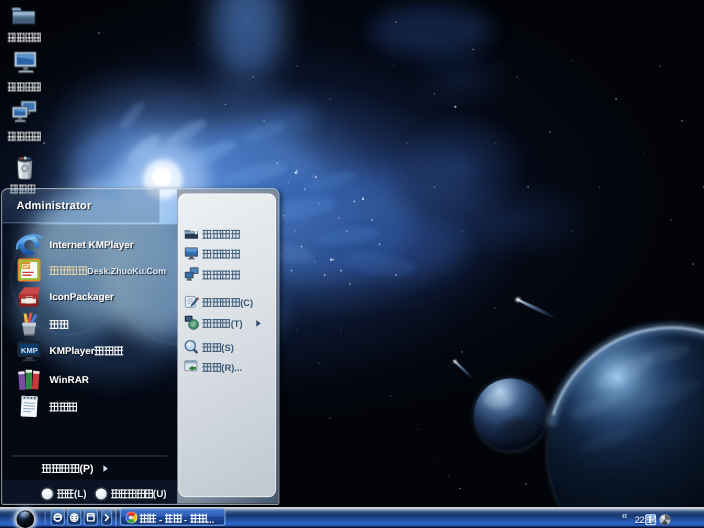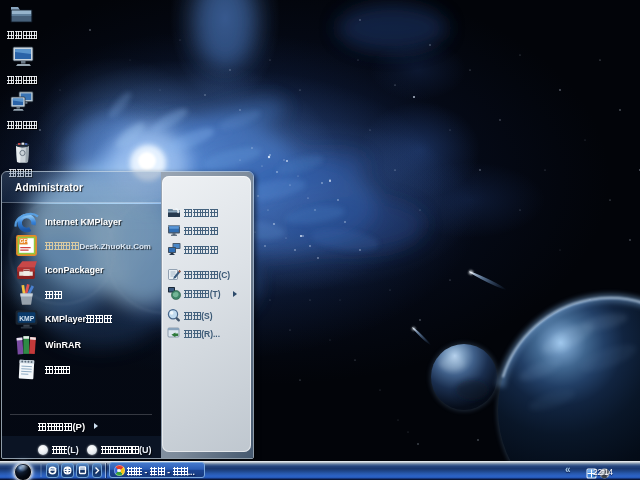--- a/index.html
+++ b/index.html
@@ -31,21 +31,21 @@
 .zs{display:inline-block;width:7px;height:8px;margin:0 .35px;background:
 linear-gradient(var(--c,#f2f5f8),var(--c,#f2f5f8)) 0 .4px/7px .9px no-repeat,
 linear-gradient(var(--c,#f2f5f8),var(--c,#f2f5f8)) 0 3.6px/7px .9px no-repeat,
 linear-gradient(var(--c,#f2f5f8),var(--c,#f2f5f8)) 0 6.8px/7px .9px no-repeat,
 linear-gradient(var(--c,#f2f5f8),var(--c,#f2f5f8)) .7px 0/.9px 8px no-repeat,
 linear-gradient(var(--c,#f2f5f8),var(--c,#f2f5f8)) 3.3px 0/.9px 8px no-repeat,
 linear-gradient(var(--c,#f2f5f8),var(--c,#f2f5f8)) 6px 0/.9px 8px no-repeat}
 .dicon{position:absolute}
 
 #menu{position:absolute;left:1px;top:171px;width:253px;height:288px;border:1px solid rgba(190,205,220,.75);border-radius:6px 6px 2px 2px;box-shadow:2px 2px 5px rgba(0,0,0,.55);overflow:hidden}
-#mtop{position:absolute;left:0;top:0;width:159px;height:31px;background:linear-gradient(rgba(85,115,155,.36),rgba(45,75,115,.34));border-bottom:1px solid rgba(255,255,255,.22)}
+#mtop{position:absolute;left:0;top:0;width:143px;height:31px;background:linear-gradient(rgba(85,115,155,.36),rgba(45,75,115,.34));border-bottom:1px solid rgba(255,255,255,.22)}
 #mtop b{position:absolute;left:13px;top:9.5px;font-size:10px;color:#fff;text-shadow:1px 1px 1px rgba(0,0,0,.8);letter-spacing:.2px}
 #mleft{position:absolute;left:0;top:32px;width:159px;bottom:0;background:linear-gradient(rgba(12,24,44,.30),rgba(8,16,34,.40))}
 .mi{position:absolute;left:12px;height:25px;white-space:nowrap}
 .mi .ic{position:absolute;left:0;top:0;width:25px;height:25px}
 .mi .tx{position:absolute;left:31px;top:8px;font-size:9px;font-weight:bold;color:#fff;text-shadow:1px 1px 1px rgba(0,0,0,.75);white-space:nowrap}
 #msep{position:absolute;left:8px;width:142px;top:242px;height:1px;background:rgba(255,255,255,.20)}
 #mallprog{position:absolute;left:36px;top:249px;font-size:9.5px;font-weight:bold;color:#fff;text-shadow:1px 1px 1px rgba(0,0,0,.8);white-space:nowrap}
 #marr{position:absolute;left:92px;top:251px;width:0;height:0;border-left:4px solid #cfe0f0;border-top:3px solid transparent;border-bottom:3px solid transparent}
 #mbot{position:absolute;left:0;bottom:0;width:159px;height:22px;background:rgba(30,50,80,.30)}
 .bbtn{position:absolute;top:3px;white-space:nowrap}
@@ -60,21 +60,21 @@
 #tbar{position:absolute;left:0;top:461px;width:640px;height:19px;background:linear-gradient(
 #eef1f4 0%,#d6dce2 5%,#aeb9c6 9%,#7a90ac 14%,#4a6694 20%,#25457e 28%,#1a3870 40%,#1e4487 52%,#2757ab 65%,#2c62c4 78%,#2a60c2 86%,#16367e 92%,#0a1c48 96%,#040a1e 100%)}
 #orb{position:absolute;left:14px;top:463px;width:17.5px;height:17.5px;border-radius:50%;border:1px solid rgba(255,255,255,.8);background:radial-gradient(circle at 33% 25%,#6e98c8 0%,#2c4a74 13%,#0e1a2c 32%,#030810 58%,#02040a 88%);box-shadow:0 0 3px 1px rgba(240,248,255,.8),0 0 6px 2px rgba(160,200,255,.4)}
 #orb:after{content:"";position:absolute;left:2px;top:1px;width:12px;height:7px;border-radius:50%;background:radial-gradient(ellipse at 50% 0%,rgba(210,232,255,.8),rgba(210,232,255,0) 70%)}
 #tsep1{position:absolute;left:105px;top:463px;width:1px;height:15px;background:rgba(230,240,255,.55);box-shadow:1px 0 0 rgba(0,10,40,.5)}
 #task{position:absolute;left:109px;top:462px;width:96px;height:16px;border-radius:3px;border:1px solid #79a6dc;background:linear-gradient(#4478cc 0%,#2a5cb4 45%,#1c4492 52%,#173a7e 100%);white-space:nowrap}
 #task .wheel{position:absolute;left:3.5px;top:2px;width:11px;height:11px;border-radius:50%;background:conic-gradient(#e23a2e 0 14%,#f6c40e 14% 40%,#35a03c 40% 64%,#3a68d8 64% 86%,#e23a2e 86%);box-shadow:inset 0 0 0 1px rgba(255,255,255,.35)}
 #task .wheel:after{content:"";position:absolute;left:3.7px;top:3.7px;width:3.6px;height:3.6px;border-radius:50%;background:#f4f8ff;box-shadow:inset 0 0 1px #9ab}
 #task .ttx{position:absolute;left:17px;top:3.5px;font-size:8.5px;font-weight:bold;color:#fff;text-shadow:1px 1px 1px rgba(0,0,30,.7)}
 #chev{position:absolute;left:565px;top:464px;font-size:10px;font-weight:bold;color:#a8cce8;text-shadow:0 1px 1px rgba(0,0,40,.6)}
-#clock{position:absolute;left:593px;top:467px;font-size:8.5px;color:#fff;text-shadow:0 1px 1px rgba(0,0,40,.7);letter-spacing:-.3px}
+#clock{position:absolute;left:577px;top:467px;font-size:8.5px;color:#fff;text-shadow:0 1px 1px rgba(0,0,40,.7);letter-spacing:-.3px}
 .tico{position:absolute;top:465px;width:11px;height:11px}
 </style></head>
 <body>
 <div id="wall"></div>
 <svg id="sky" width="640" height="480" viewBox="0 0 640 480">
 <defs>
 <radialGradient id="gP" cx="28%" cy="20%" r="88%">
 <stop offset="0%" stop-color="#9cc6ee"></stop>
         <stop offset="6%" stop-color="#6a92bc"></stop>
 <stop offset="13%" stop-color="#40668f"></stop>

